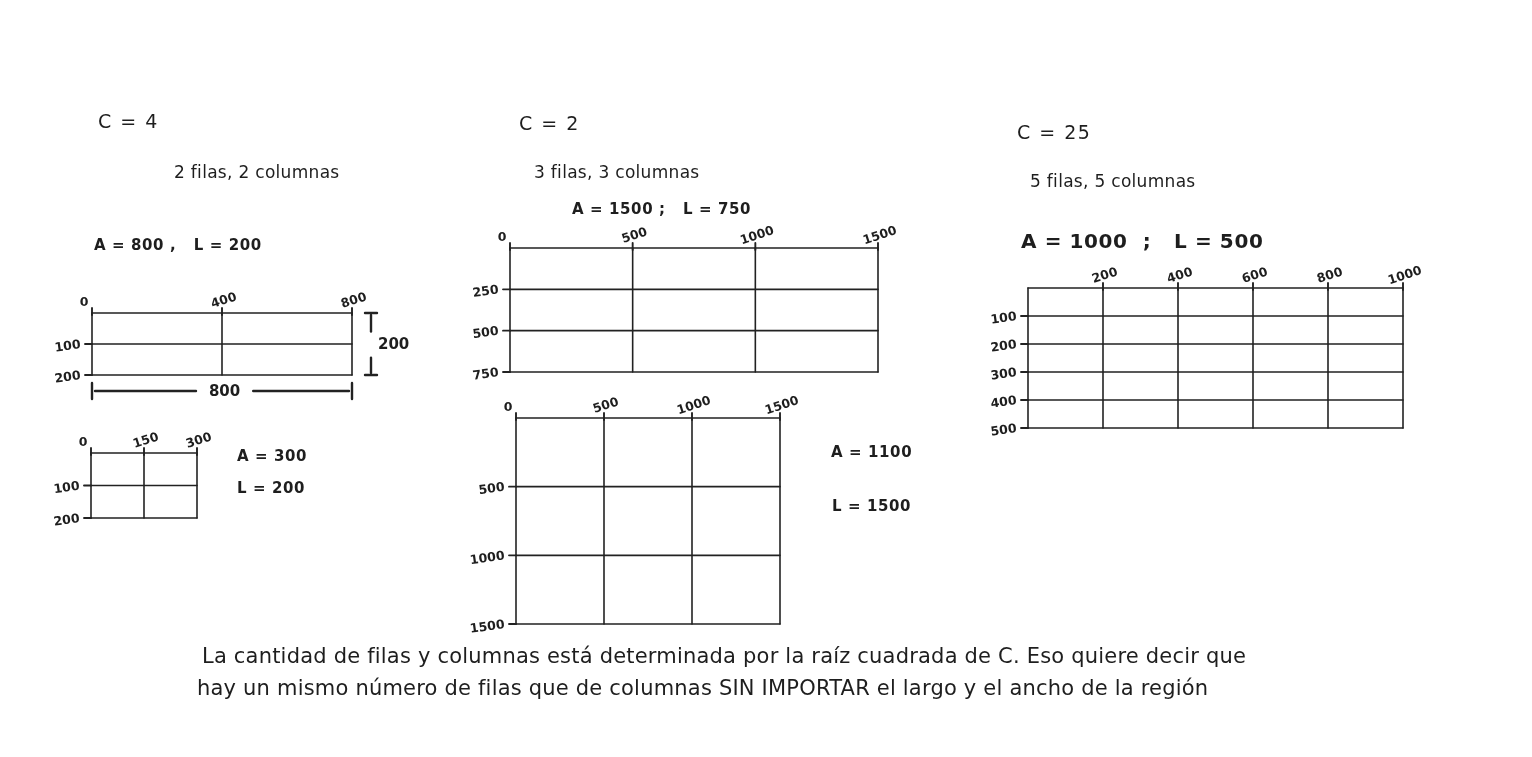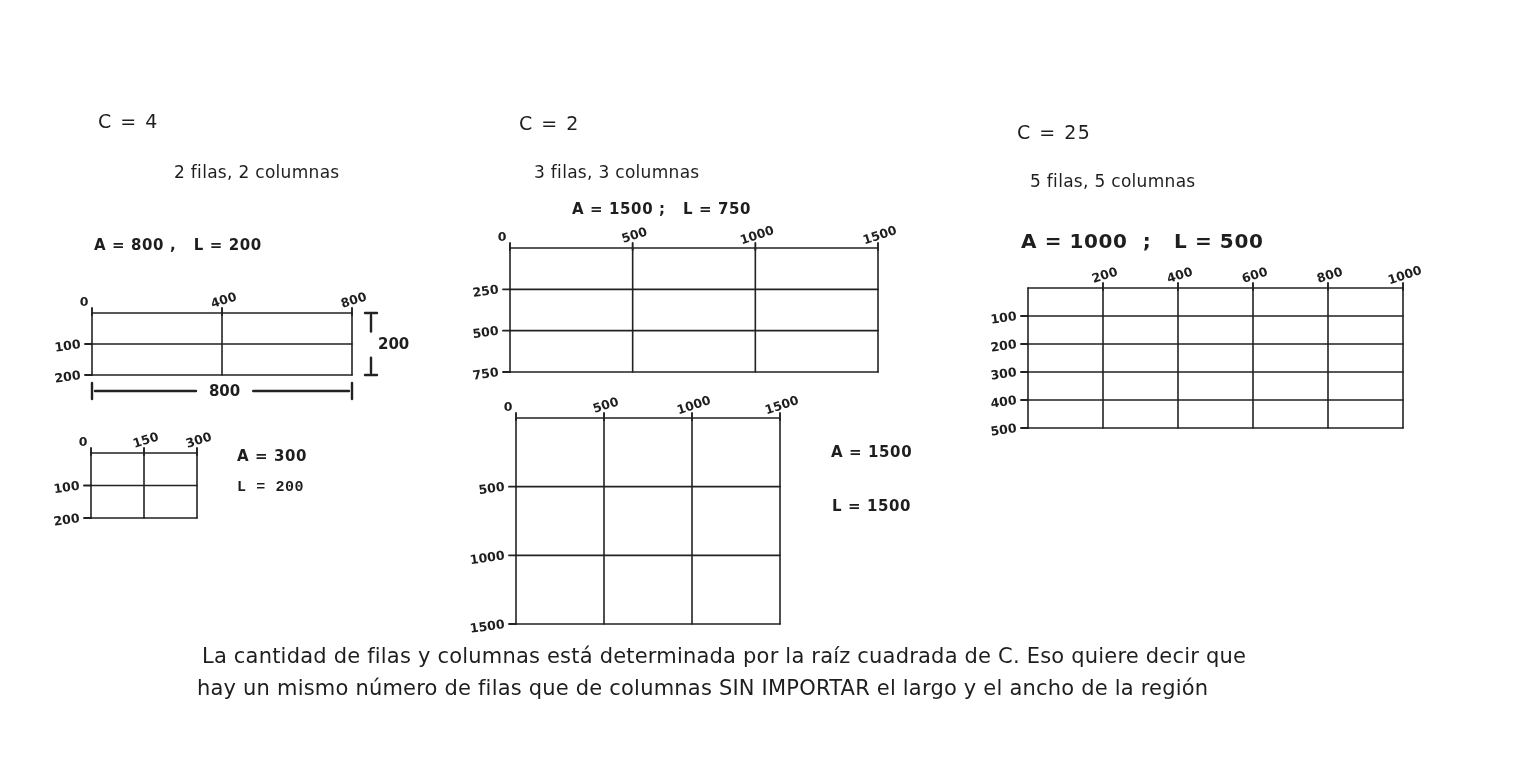--- a/index.html
+++ b/index.html
@@ -74,21 +74,21 @@
         <text x="56" y="-9" text-anchor="middle" class="tick" transform="rotate(-18 56 -9)">150</text>
         <line x1="106" y1="-5" x2="106" y2="2" stroke="#222222" stroke-width="1.9" stroke-linecap="round"></line>
         <text x="109" y="-9" text-anchor="middle" class="tick" transform="rotate(-18 109 -9)">300</text>
         <line x1="-7" y1="32.5" x2="0" y2="32.5" stroke="#222222" stroke-width="1.9" stroke-linecap="round"></line>
         <text x="-11" y="36.5" text-anchor="end" class="tick" transform="rotate(-8 -11 36.5)">100</text>
         <line x1="-7" y1="65" x2="0" y2="65" stroke="#222222" stroke-width="1.9" stroke-linecap="round"></line>
         <text x="-11" y="69" text-anchor="end" class="tick" transform="rotate(-8 -11 69)">200</text>
       </svg>
     </div>
   <div class="annot" style="left:237px; top:447px;">A = 300</div>
-  <div class="annot" style="left:237px; top:479px;font-family:Liberation Mono, monospace;">L = 200</div>
+  <div class="annot" style="left:237px; top:479px;">L = 200</div>
 
   <div class="heading" style="left:519px; top:112px;">C = 2</div>
   <div class="sub" style="left:534px; top:162px;">3 filas, 3 columnas</div>
   <div class="annot" style="left:562px; top:200px; font-size:15px;margin-left:10px;">A = 1500 ;   L = 750</div>
   <div class="grid" style="left:510px; top:248px; width:368px; height:124px;">
       <svg width="368" height="124">
         <line x1="0" y1="0" x2="0" y2="124" stroke="#222222" stroke-width="1.6" stroke-linecap="round"></line>
         <line x1="122.66666666666667" y1="0" x2="122.66666666666667" y2="124" stroke="#222222" stroke-width="1.6" stroke-linecap="round"></line>
         <line x1="245.33333333333334" y1="0" x2="245.33333333333334" y2="124" stroke="#222222" stroke-width="1.6" stroke-linecap="round"></line>
         <line x1="368" y1="0" x2="368" y2="124" stroke="#222222" stroke-width="1.6" stroke-linecap="round"></line>
@@ -131,21 +131,21 @@
         <line x1="264" y1="-5" x2="264" y2="2" stroke="#222222" stroke-width="1.9" stroke-linecap="round"></line>
         <text x="267" y="-9" text-anchor="middle" class="tick" transform="rotate(-18 267 -9)">1500</text>
         <line x1="-7" y1="68.66666666666667" x2="0" y2="68.66666666666667" stroke="#222222" stroke-width="1.9" stroke-linecap="round"></line>
         <text x="-11" y="72.66666666666667" text-anchor="end" class="tick" transform="rotate(-8 -11 72.66666666666667)">500</text>
         <line x1="-7" y1="137.33333333333334" x2="0" y2="137.33333333333334" stroke="#222222" stroke-width="1.9" stroke-linecap="round"></line>
         <text x="-11" y="141.33333333333334" text-anchor="end" class="tick" transform="rotate(-8 -11 141.33333333333334)">1000</text>
         <line x1="-7" y1="206" x2="0" y2="206" stroke="#222222" stroke-width="1.9" stroke-linecap="round"></line>
         <text x="-11" y="210" text-anchor="end" class="tick" transform="rotate(-8 -11 210)">1500</text>
       </svg>
     </div>
-  <div class="annot" style="left:831px; top:443px;">A = 1500</div>
+  <div class="annot" style="left:831px; top:443px;">A = 1100</div>
   <div class="annot" style="left:832px; top:497px;">L = 1500</div>
 
   <div class="heading" style="left:1017px; top:121px;">C = 25</div>
   <div class="sub" style="left:1030px; top:171px;">5 filas, 5 columnas</div>
   <div class="annot" style="left:1021px; top:229px; font-size:20px;">A = 1000  ;   L = 500</div>
   <div class="grid" style="left:1028px; top:288px; width:375px; height:140px;">
       <svg width="375" height="140">
         <line x1="0" y1="0" x2="0" y2="140" stroke="#222222" stroke-width="1.6" stroke-linecap="round"></line>
         <line x1="75" y1="0" x2="75" y2="140" stroke="#222222" stroke-width="1.6" stroke-linecap="round"></line>
         <line x1="150" y1="0" x2="150" y2="140" stroke="#222222" stroke-width="1.6" stroke-linecap="round"></line>

